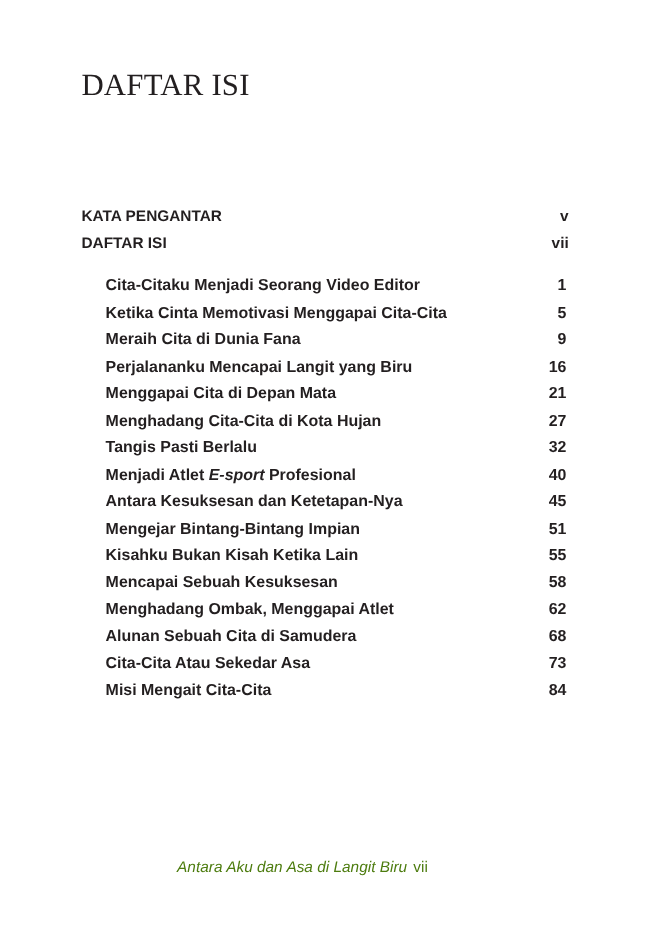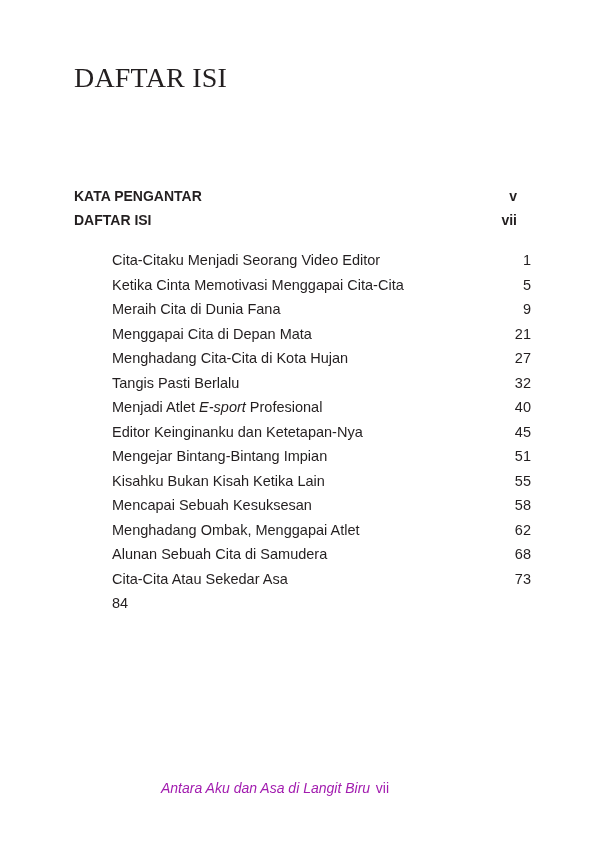--- a/index.html
+++ b/index.html
@@ -11,32 +11,32 @@
       font-size: 28px; font-weight: normal; letter-spacing: 0.2px;
       color: #231f20;
     }
     .front-list { position: absolute; left: 74px; top: 180px; width: 443px; }
     .front-row {
       display: flex; justify-content: space-between; align-items: flex-end;
       height: 24px;
       font-family: "Liberation Sans", "DejaVu Sans", sans-serif;
       font-weight: bold; font-size: 14px; color: #231f20;
     }
-    .chapter-list { position: absolute; left: 112px; top: 252px; width: 419px; }
+    .chapter-list { position: absolute; left: 96px; top: 252px; width: 419px; font-weight: bold; }
     .chapter-row {
       display: flex; justify-content: space-between; align-items: baseline;
       height: 24.5px;
       font-family: "Liberation Sans", "DejaVu Sans", sans-serif;
       font-size: 14.5px; color: #231f20;
     }
     .chapter-row .title em { font-style: italic; text-align: right; }
     .footer {
       position: absolute; left: 0; top: 780px; width: 477px; height: 22px;
       font-family: "Liberation Sans", "DejaVu Sans", sans-serif;
-      font-size: 14px; color: #a21caf;
+      font-size: 14px; color: #4d7c0f;
     }
     .footer .book-title { position: absolute; left: 161px; top: 0; font-style: italic; }
     .footer .page-number { position: absolute; right: 88px; top: 0; }
   </style>
 </head>
 <body>
 
 <h1 class="page-title">DAFTAR ISI</h1>
 
 <div class="front-list">
@@ -57,37 +57,41 @@
   </div>
   <div class="chapter-row">
     <span class="title">Ketika Cinta Memotivasi Menggapai Cita-Cita</span>
     <span>5</span>
   </div>
   <div class="chapter-row">
     <span class="title">Meraih Cita di Dunia Fana</span>
     <span>9</span>
   </div>
   <div class="chapter-row">
+    <span class="title">Perjalananku Mencapai Langit yang Biru</span>
+    <span>16</span>
+  </div>
+  <div class="chapter-row">
     <span class="title">Menggapai Cita di Depan Mata</span>
     <span>21</span>
   </div>
   <div class="chapter-row">
     <span class="title">Menghadang Cita-Cita di Kota Hujan</span>
     <span>27</span>
   </div>
   <div class="chapter-row">
     <span class="title">Tangis Pasti Berlalu</span>
     <span>32</span>
   </div>
   <div class="chapter-row">
     <span class="title"><span>Menjadi Atlet </span><em>E-sport</em><span> Profesional</span></span>
     <span>40</span>
   </div>
   <div class="chapter-row">
-    <span class="title">Editor Keinginanku dan Ketetapan-Nya</span>
+    <span class="title">Antara Kesuksesan dan Ketetapan-Nya</span>
     <span>45</span>
   </div>
   <div class="chapter-row">
     <span class="title">Mengejar Bintang-Bintang Impian</span>
     <span>51</span>
   </div>
   <div class="chapter-row">
     <span class="title">Kisahku Bukan Kisah Ketika Lain</span>
     <span>55</span>
   </div>
@@ -101,20 +105,21 @@
   </div>
   <div class="chapter-row">
     <span class="title">Alunan Sebuah Cita di Samudera</span>
     <span>68</span>
   </div>
   <div class="chapter-row">
     <span class="title">Cita-Cita Atau Sekedar Asa</span>
     <span>73</span>
   </div>
   <div class="chapter-row">
+    <span class="title">Misi Mengait Cita-Cita</span>
     <span>84</span>
   </div>
 </div>
 
 <div class="footer">
   <span class="book-title">Antara Aku dan Asa di Langit Biru</span>
   <span class="page-number">vii</span>
 </div>
 
 </body></html>

